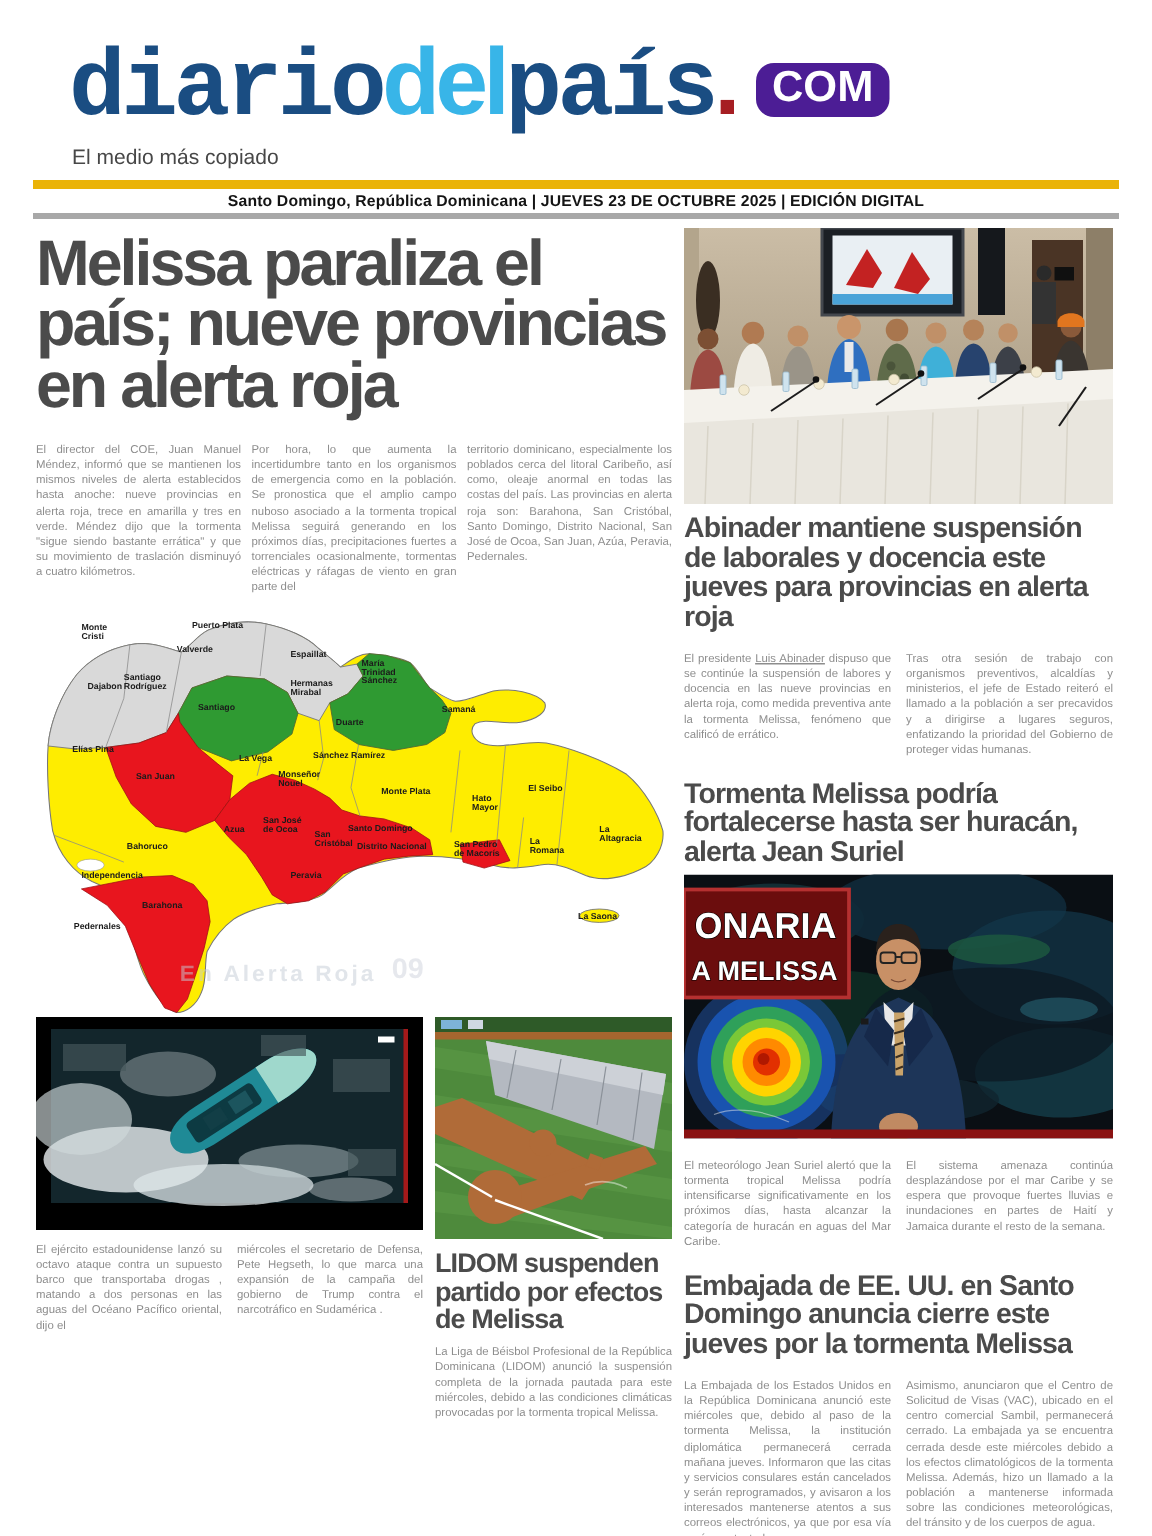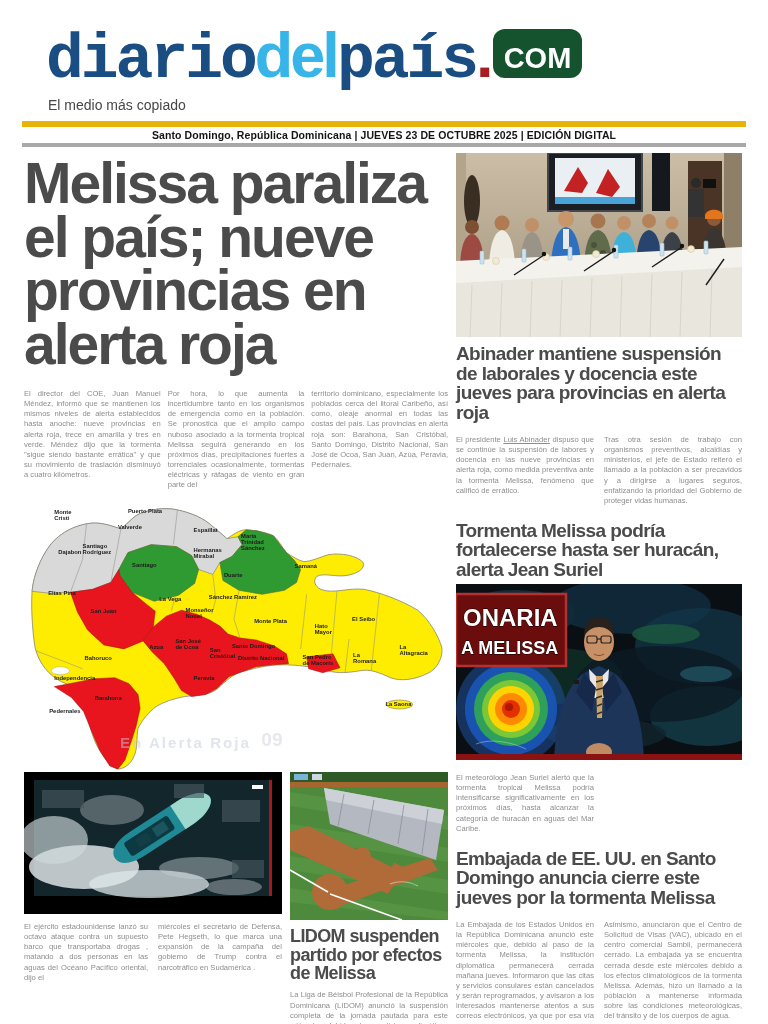--- a/index.html
+++ b/index.html
@@ -4,29 +4,29 @@
 <style>
   html,body{margin:0;padding:0;background:#d8d8d8;}
   .page{width:768px;height:1024px;margin:0 auto;background:#ffffff;position:relative;overflow:hidden;
         font-family:"Liberation Sans",sans-serif;}
   
   .masthead{padding:24px 22px 0 46px;}
   .logo-line{font-size:63px;font-weight:bold;letter-spacing:-3px;line-height:1;white-space:nowrap;}
   .logo-dark{color:#1a4d82;font-family:Liberation Mono, monospace;}
   .logo-light{color:#38b5e8;}
   .logo-dot{color:#a61e23;font-size:63px;}
-  .logo-badge{display:inline-block;background:#14532d;color:#fff;font-size:29px;font-weight:bold;
-              letter-spacing:0;border-radius:12px;padding:15px 11px 5px;transform:translateY(-9px);margin-left:2px;}
+  .logo-badge{display:inline-block;background:#4c1d95;color:#fff;font-size:29px;font-weight:bold;
+              letter-spacing:0;border-radius:12px;padding:2px 11px 5px;transform:translateY(-9px);margin-left:13px;}
   .tagline{font-size:14px;color:#474747;margin:5px 0 0 2px;}
   
   .dateline{margin:8px 22px 0;border-top:6px solid #eab308;border-bottom:4px solid #a8a8a8;
             text-align:center;font-size:10.5px;font-weight:bold;color:#141414;padding:2px 0;letter-spacing:.1px;}
   
   .main{display:grid;grid-template-columns:424px 286px;gap:8px;padding:6px 22px 0 24px;}
-  .lead-headline{font-size:57px;font-weight:bold;color:#4b4b4b;line-height:.94;letter-spacing:-2px;margin:4px 0 10px;}
+  .lead-headline{font-size:43px;font-weight:bold;color:#4b4b4b;line-height:.94;letter-spacing:-2px;margin:4px 0 10px;}
   .sec-h{font-size:19px;font-weight:bold;color:#4b4b4b;line-height:1.03;letter-spacing:-.6px;margin:7px 0 5px;}
   .sec-h.small{font-size:18px;}
   .cols3{display:grid;grid-template-columns:1fr 1fr 1fr;gap:7px;}
   .cols2{display:grid;grid-template-columns:1fr 1fr;gap:10px;}
   .body-text{font-size:7.6px;line-height:1.34;color:#8d8d8d;text-align:justify;}
   .inline-link{text-decoration:underline;color:#8d8d8d;cursor:pointer;}
   .img-wrap{line-height:0;}
   .bottom-row{display:grid;grid-template-columns:258px 158px;gap:8px;margin-top:2px;}
   .map-wrap{margin-top:2px;line-height:0;}
   .map-label{font-size:5.8px;font-weight:bold;fill:#1b1b1b;font-family:"Liberation Sans",sans-serif;}
@@ -388,20 +388,21 @@
             </g>
             <path d="M138,70 C141,72 145,72 148,70" stroke="#7a4a34" stroke-width="1" fill="none"></path>
             <rect x="118" y="96" width="5" height="4" fill="#1a1a1a"></rect>
           </g>
           <rect x="0" y="170" width="286" height="6" fill="#8a1212"></rect>
         </svg>
       </div>
 
       <div class="cols2" style="margin-top:5px">
         <p class="body-text">El meteorólogo Jean Suriel alertó que la tormenta tropical Melissa podría intensificarse significativamente en los próximos días, hasta alcanzar la categoría de huracán en aguas del Mar Caribe.</p>
+        <p class="body-text">El sistema amenaza continúa desplazándose por el mar Caribe y se espera que provoque fuertes lluvias e inundaciones en partes de Haití y Jamaica durante el resto de la semana.</p>
       </div>
 
       <h2 class="sec-h">Embajada de EE. UU. en Santo Domingo anuncia cierre este jueves  por la tormenta Melissa</h2>
       <div class="cols2">
         <p class="body-text">La Embajada de los Estados Unidos en la República Dominicana anunció este miércoles que, debido al paso de la tormenta Melissa, la institución diplomática permanecerá cerrada mañana jueves. Informaron que las citas y servicios consulares están cancelados y serán reprogramados, y avisaron a los interesados mantenerse atentos a sus correos electrónicos, ya que por esa vía serán contactados.</p>
         <p class="body-text">Asimismo, anunciaron que el Centro de Solicitud de Visas (VAC), ubicado en el centro comercial Sambil, permanecerá cerrado. La embajada ya se encuentra cerrada desde este miércoles debido a los efectos climatológicos de la tormenta Melissa. Además, hizo un llamado a la población a mantenerse informada sobre las condiciones meteorológicas, del tránsito y de los cuerpos de agua.</p>
       </div>
 
     </div>
   </div>

